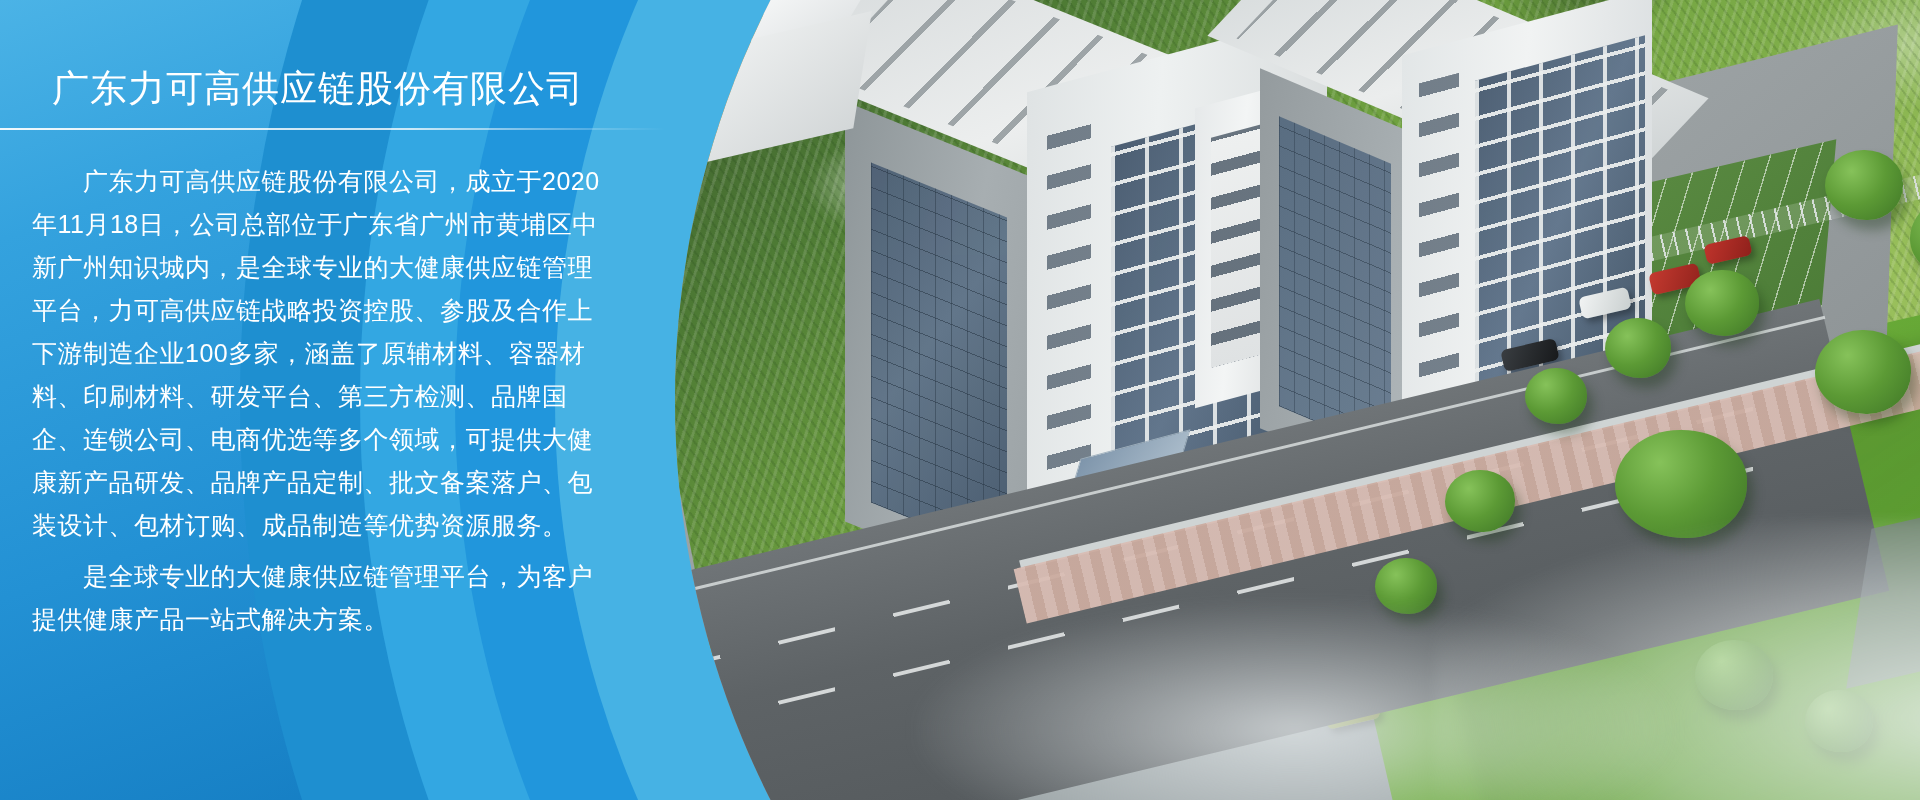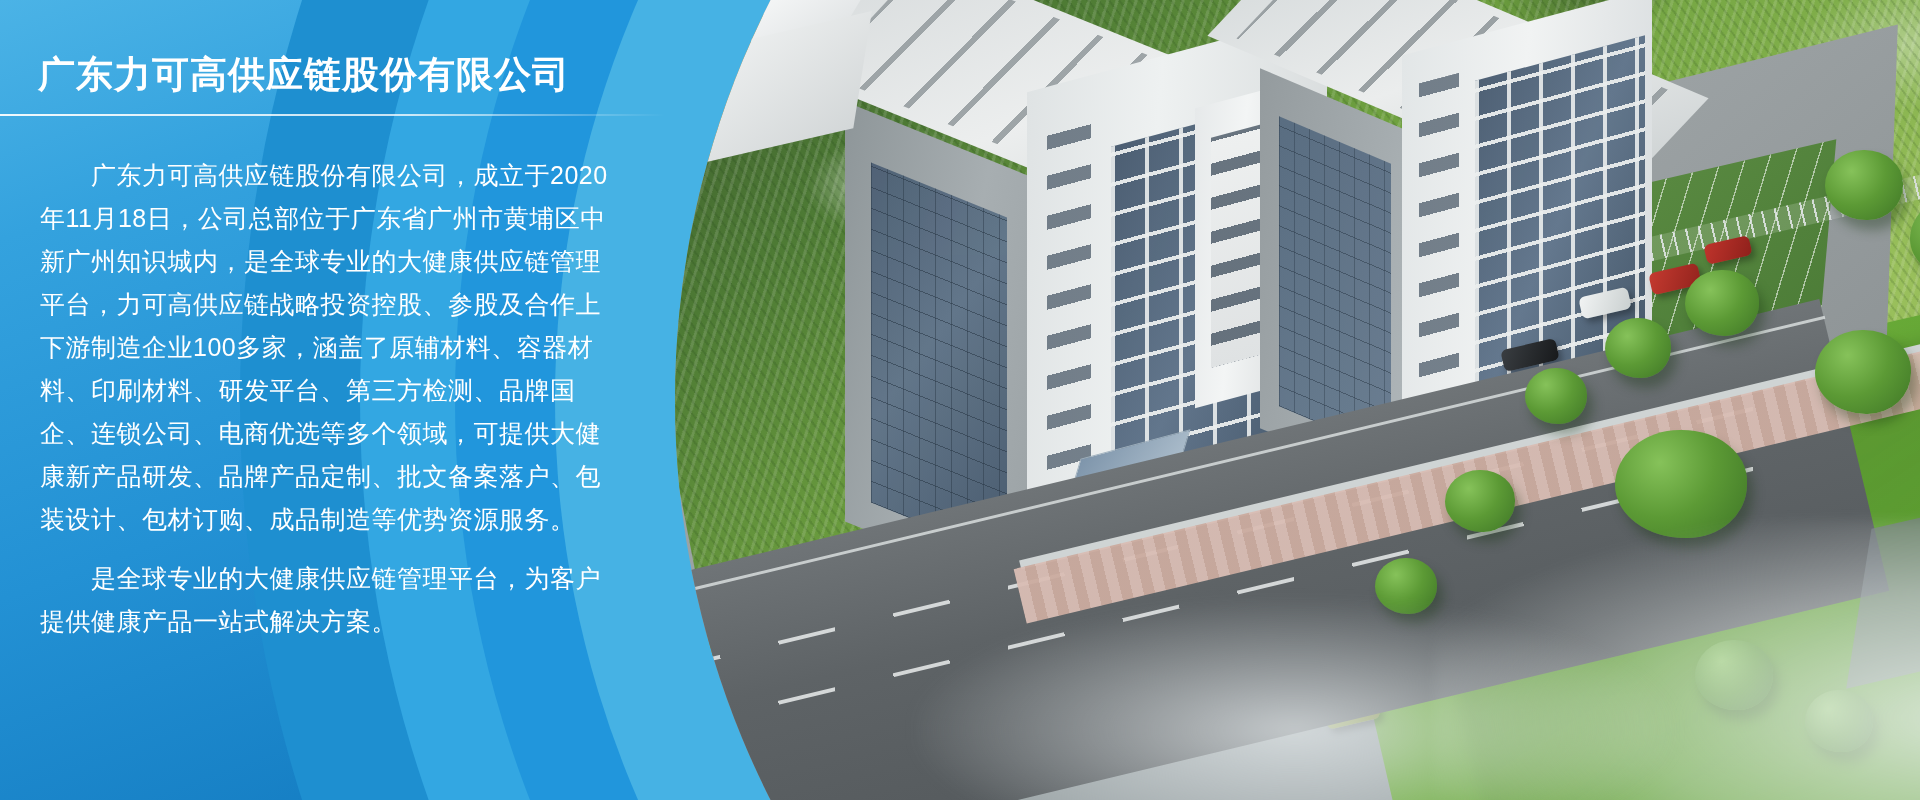--- a/index.html
+++ b/index.html
@@ -356,45 +356,45 @@
 
   
   .text-panel {
     position: absolute;
     left: 0; top: 0;
     width: 620px;
     padding: 0;
     z-index: 5;
   }
   .title {
-    margin: 0;
+    margin: 14px;
     padding: 52px 0 0 38px;
     color: #ffffff;
     font-size: 37px;
-    font-weight: bold;
+    font-weight: normal;
     letter-spacing: 1px;
     line-height: 1.25;
     white-space: nowrap;
   }
   .rule {
     margin: 16px 0 0 0;
     width: 665px;
     height: 2px;
     background: linear-gradient(90deg, rgba(255,255,255,.92) 0%, rgba(255,255,255,.75) 62%, rgba(255,255,255,0) 100%);
   }
   .body {
     margin: 0;
     padding: 22px 0 0 24px;
     width: 600px;
     color: #ffffff;
     font-size: 25px;
     line-height: 1.72;
     letter-spacing: .5px;
   }
-  .para { margin: 16px; }
+  .para { margin: 8px; }
 </style>
 </head>
 <body>
 
 <div class="banner">
 
   <div class="bg-base"></div>
   <div class="arc arc-1"></div>
   <div class="arc arc-2"></div>
   <div class="arc arc-3"></div>

